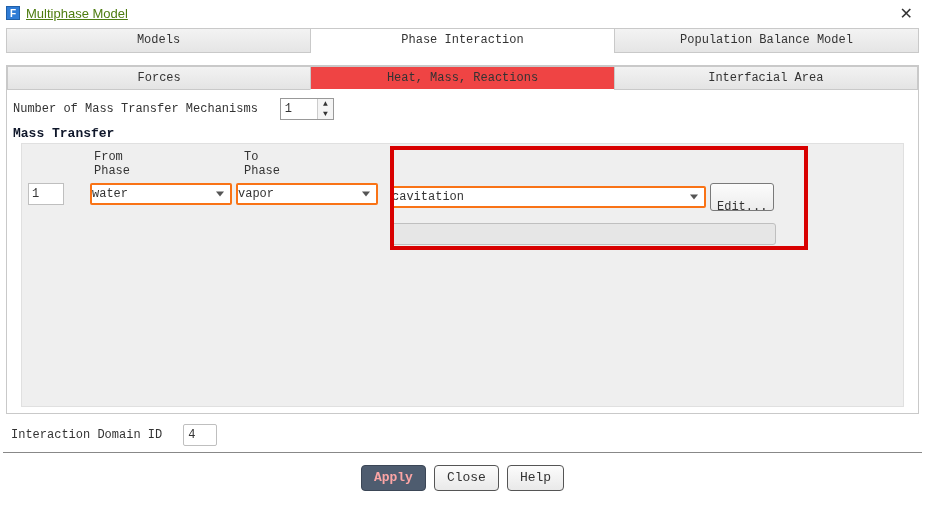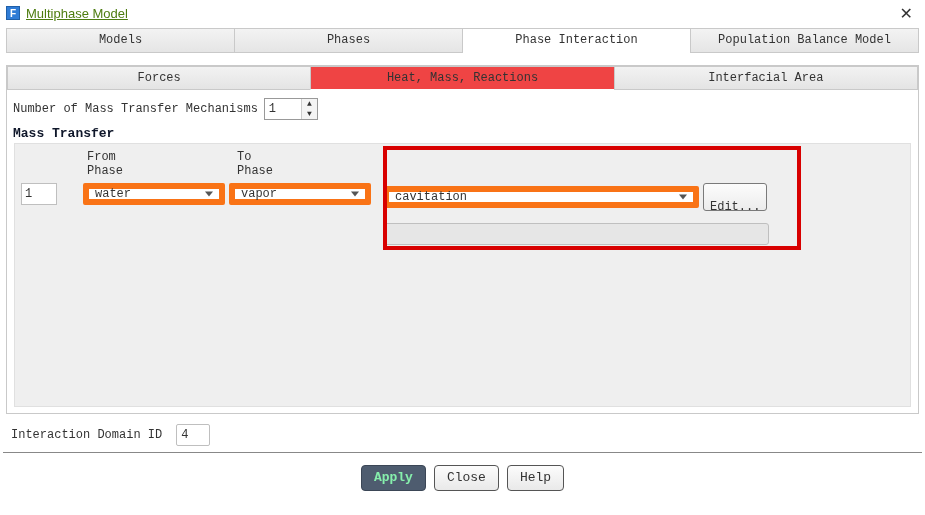--- a/index.html
+++ b/index.html
@@ -103,21 +103,21 @@
   }
 
   
   .num-row {
     display: flex;
     align-items: center;
     padding: 8px 6px 4px 6px;
     font-family: "Courier New", monospace;
   }
   .num-row label {
-    margin-right: 6px;
+    margin-right: 22px;
   }
   .spinner {
     display: inline-flex;
     width: 54px;
     height: 22px;
     border: 1px solid #999;
     background: #fff;
     align-items: stretch;
   }
   .spinner .sp-val {
@@ -144,21 +144,21 @@
   
   .section-title {
     font-family: "Courier New", monospace;
     font-size: 13px;
     font-weight: bold;
     color: #0f172a;
     padding: 2px 6px 2px 6px;
   }
   .mass-area {
     background: #efefef;
-    margin: 0 7px;
+    margin: 0 14px;
     padding: 4px 4px 4px 4px;
     height: 264px;
     position: relative;
     border: 1px solid #e0e0e0;
   }
   .headers-row {
     display: flex;
     font-family: "Courier New", monospace;
     padding: 2px 0;
   }
@@ -186,25 +186,24 @@
     line-height: 20px;
     padding-left: 3px;
     font-family: "Courier New", monospace;
     margin-left: 2px;
   }
 
   .dropdown {
     height: 22px;
     width: 142px;
     background: #fff;
-    border: 6px solid #f97316;
+    border: 2px solid #f97316;
     border-radius: 2px;
     display: flex;
     align-items: center;
-    padding-left: 6px;
     position: relative;
     cursor: pointer;
     font-family: "Courier New", monospace;
   }
   .dropdown .dd-arrow {
     position: absolute;
     right: 6px;
     top: 50%;
     transform: translateY(-50%);
     width: 0; height: 0;
@@ -258,21 +257,21 @@
     font-family: "Courier New", monospace;
     cursor: pointer;
     line-height: 20px;
   }
 
   
   .domain-row {
     display: flex;
     align-items: center;
     padding: 10px 8px 6px 8px;
-    gap: 14px;
+    gap: 21px;
     font-family: "Courier New", monospace;
     border-bottom: 1px solid #888;
     margin: 0 3px;
   }
   .domain-input {
     width: 34px;
     height: 22px;
     border: 1px solid #bfbfbf;
     background: #fff;
     padding-left: 4px;
@@ -295,37 +294,36 @@
     border: 1px solid #555;
     border-radius: 4px;
     background: linear-gradient(#fcfcfc, #e9e9e9);
     font-family: "Courier New", monospace;
     font-size: 13px;
     cursor: pointer;
     line-height: 24px;
   }
   .btn.primary {
     background: #4e5c6f;
-    color: #86efac;
+    color: #fca5a5;
     border-color: #3b4656;
     font-weight: bold;
   }
 </style>
 </head>
 <body>
 
 <div class="titlebar">
   <span class="app-icon">F</span>
   <span class="title-text">Multiphase Model</span>
   <span class="close-x">✕</span>
 </div>
 
 <div class="main-tabs">
   <div class="main-tab">Models</div>
-  <div class="main-tab">Phases</div>
   <div class="main-tab active">Phase Interaction</div>
   <div class="main-tab">Population Balance Model</div>
 </div>
 
 <div class="sub-panel">
 
   <div class="sub-tabs">
     <div class="sub-tab">Forces</div>
     <div class="sub-tab active">Heat, Mass, Reactions</div>
     <div class="sub-tab">Interfacial Area</div>

